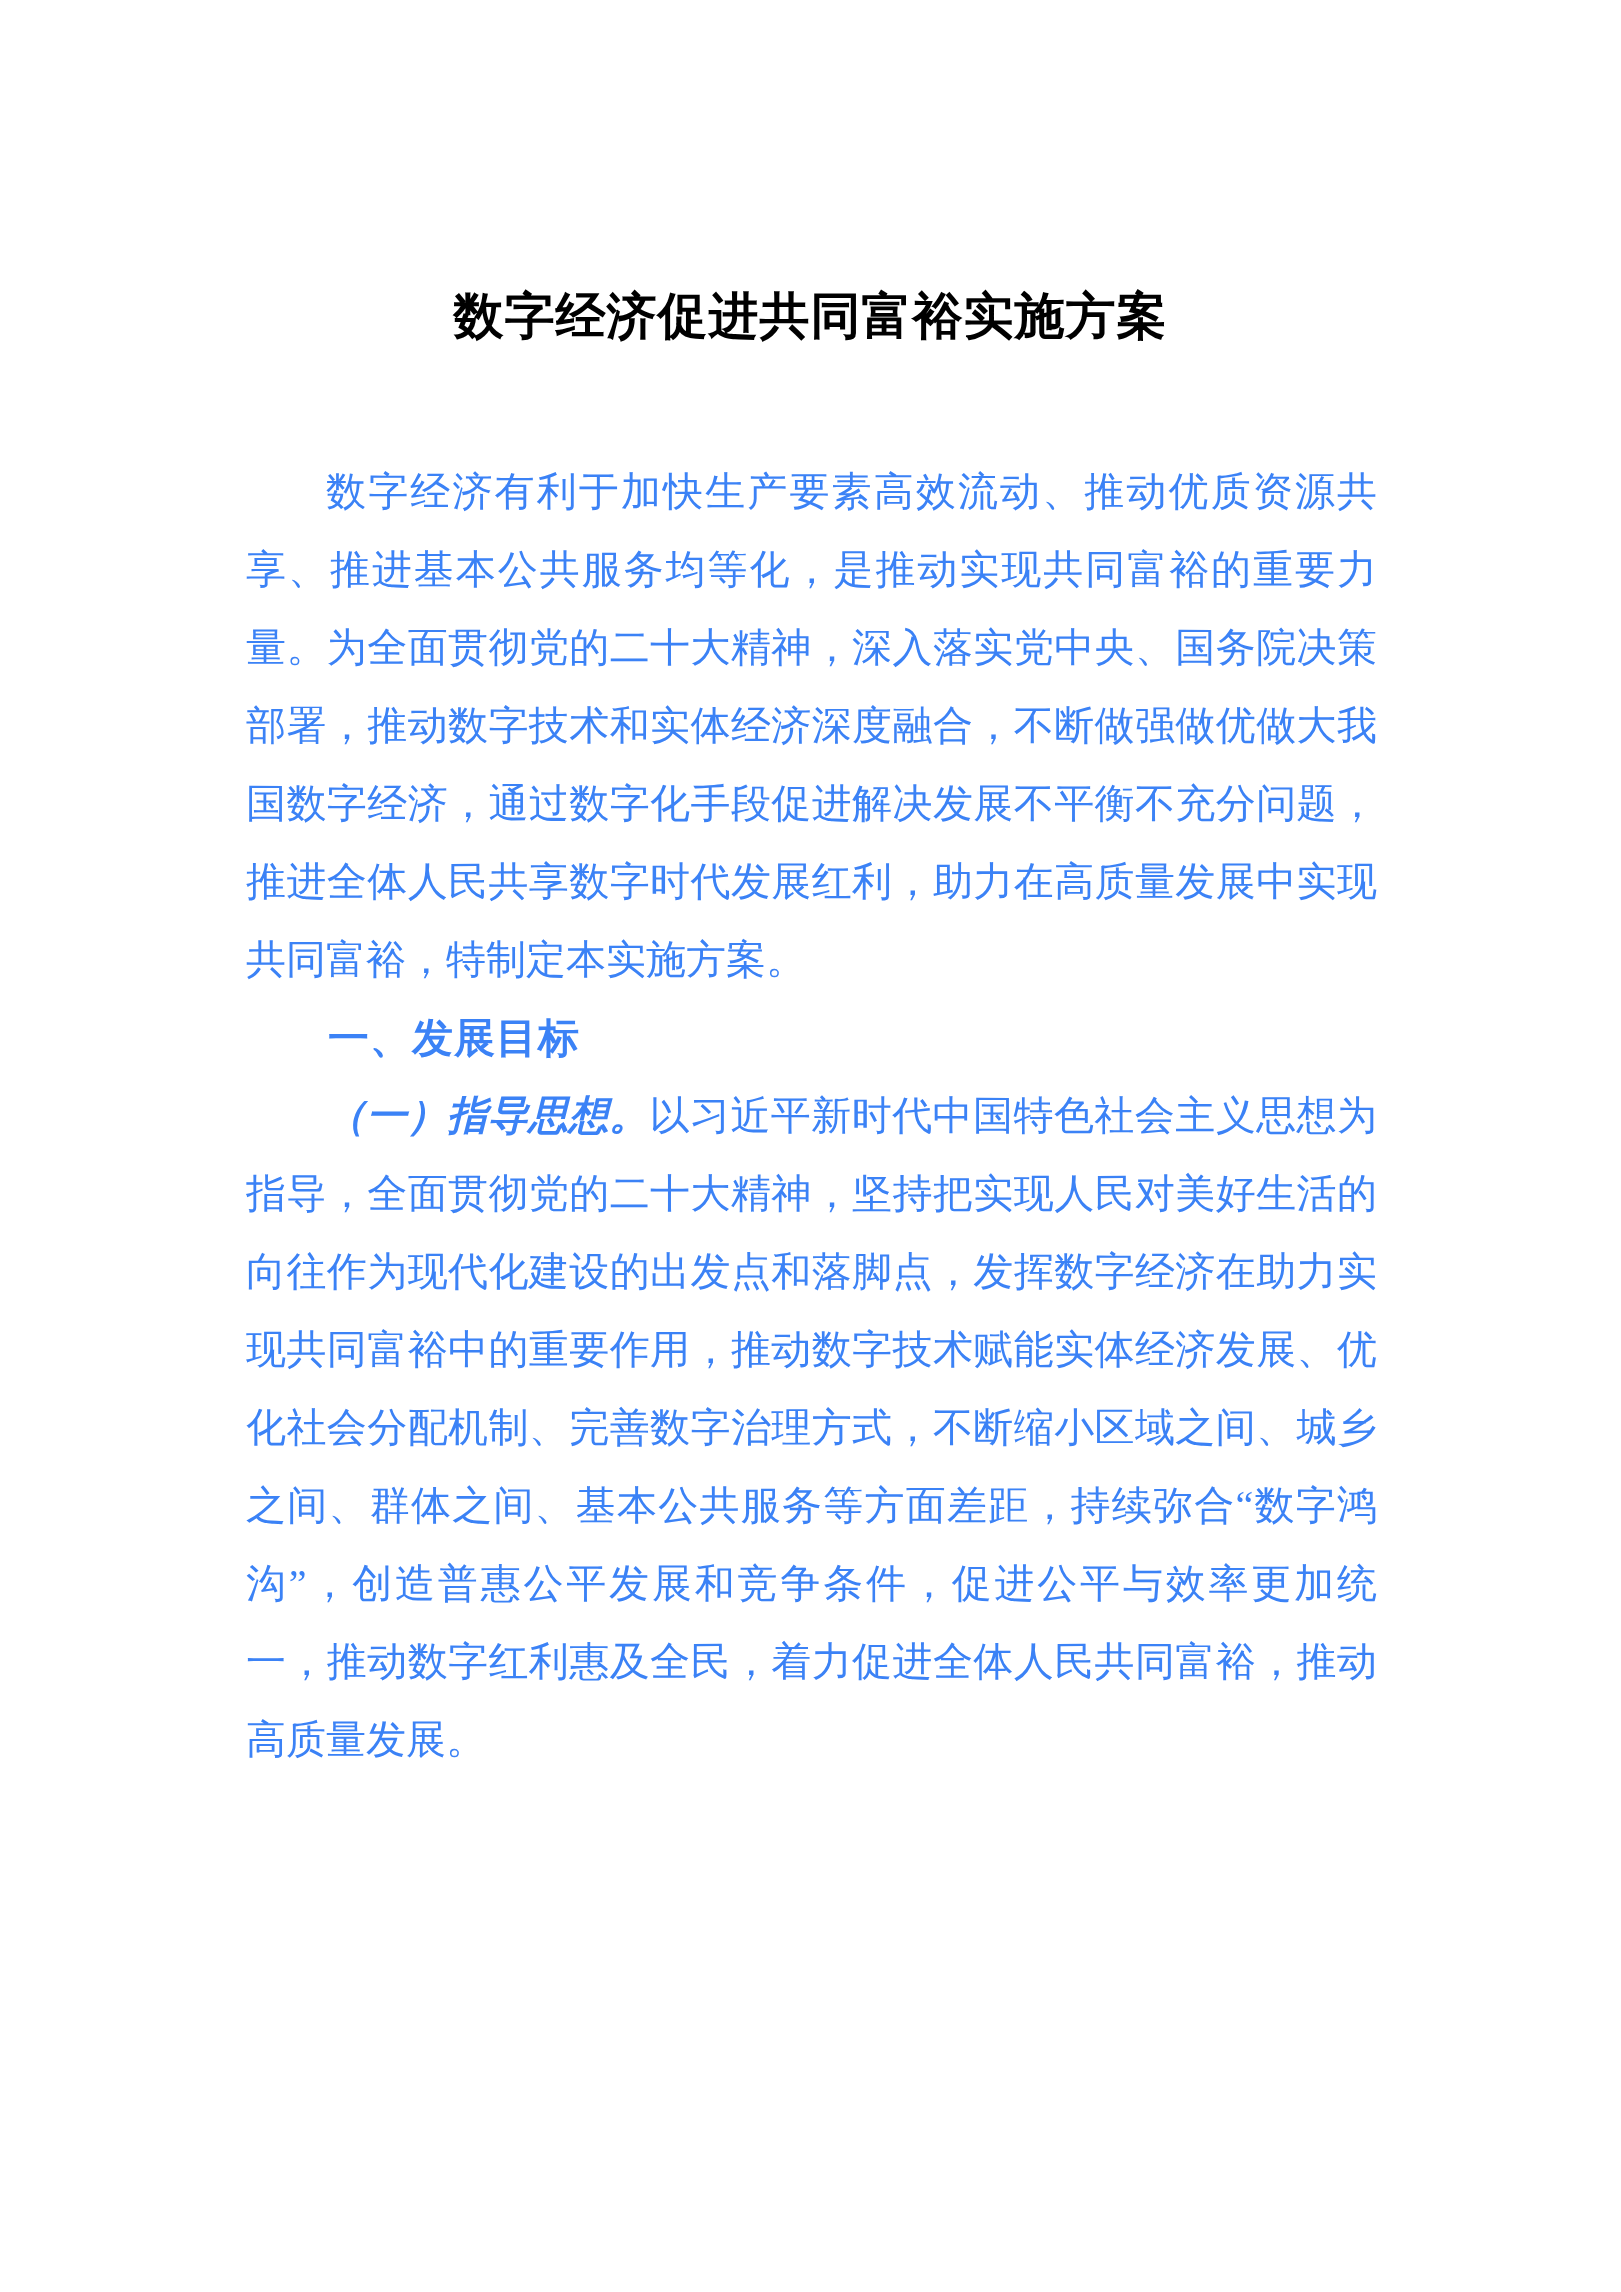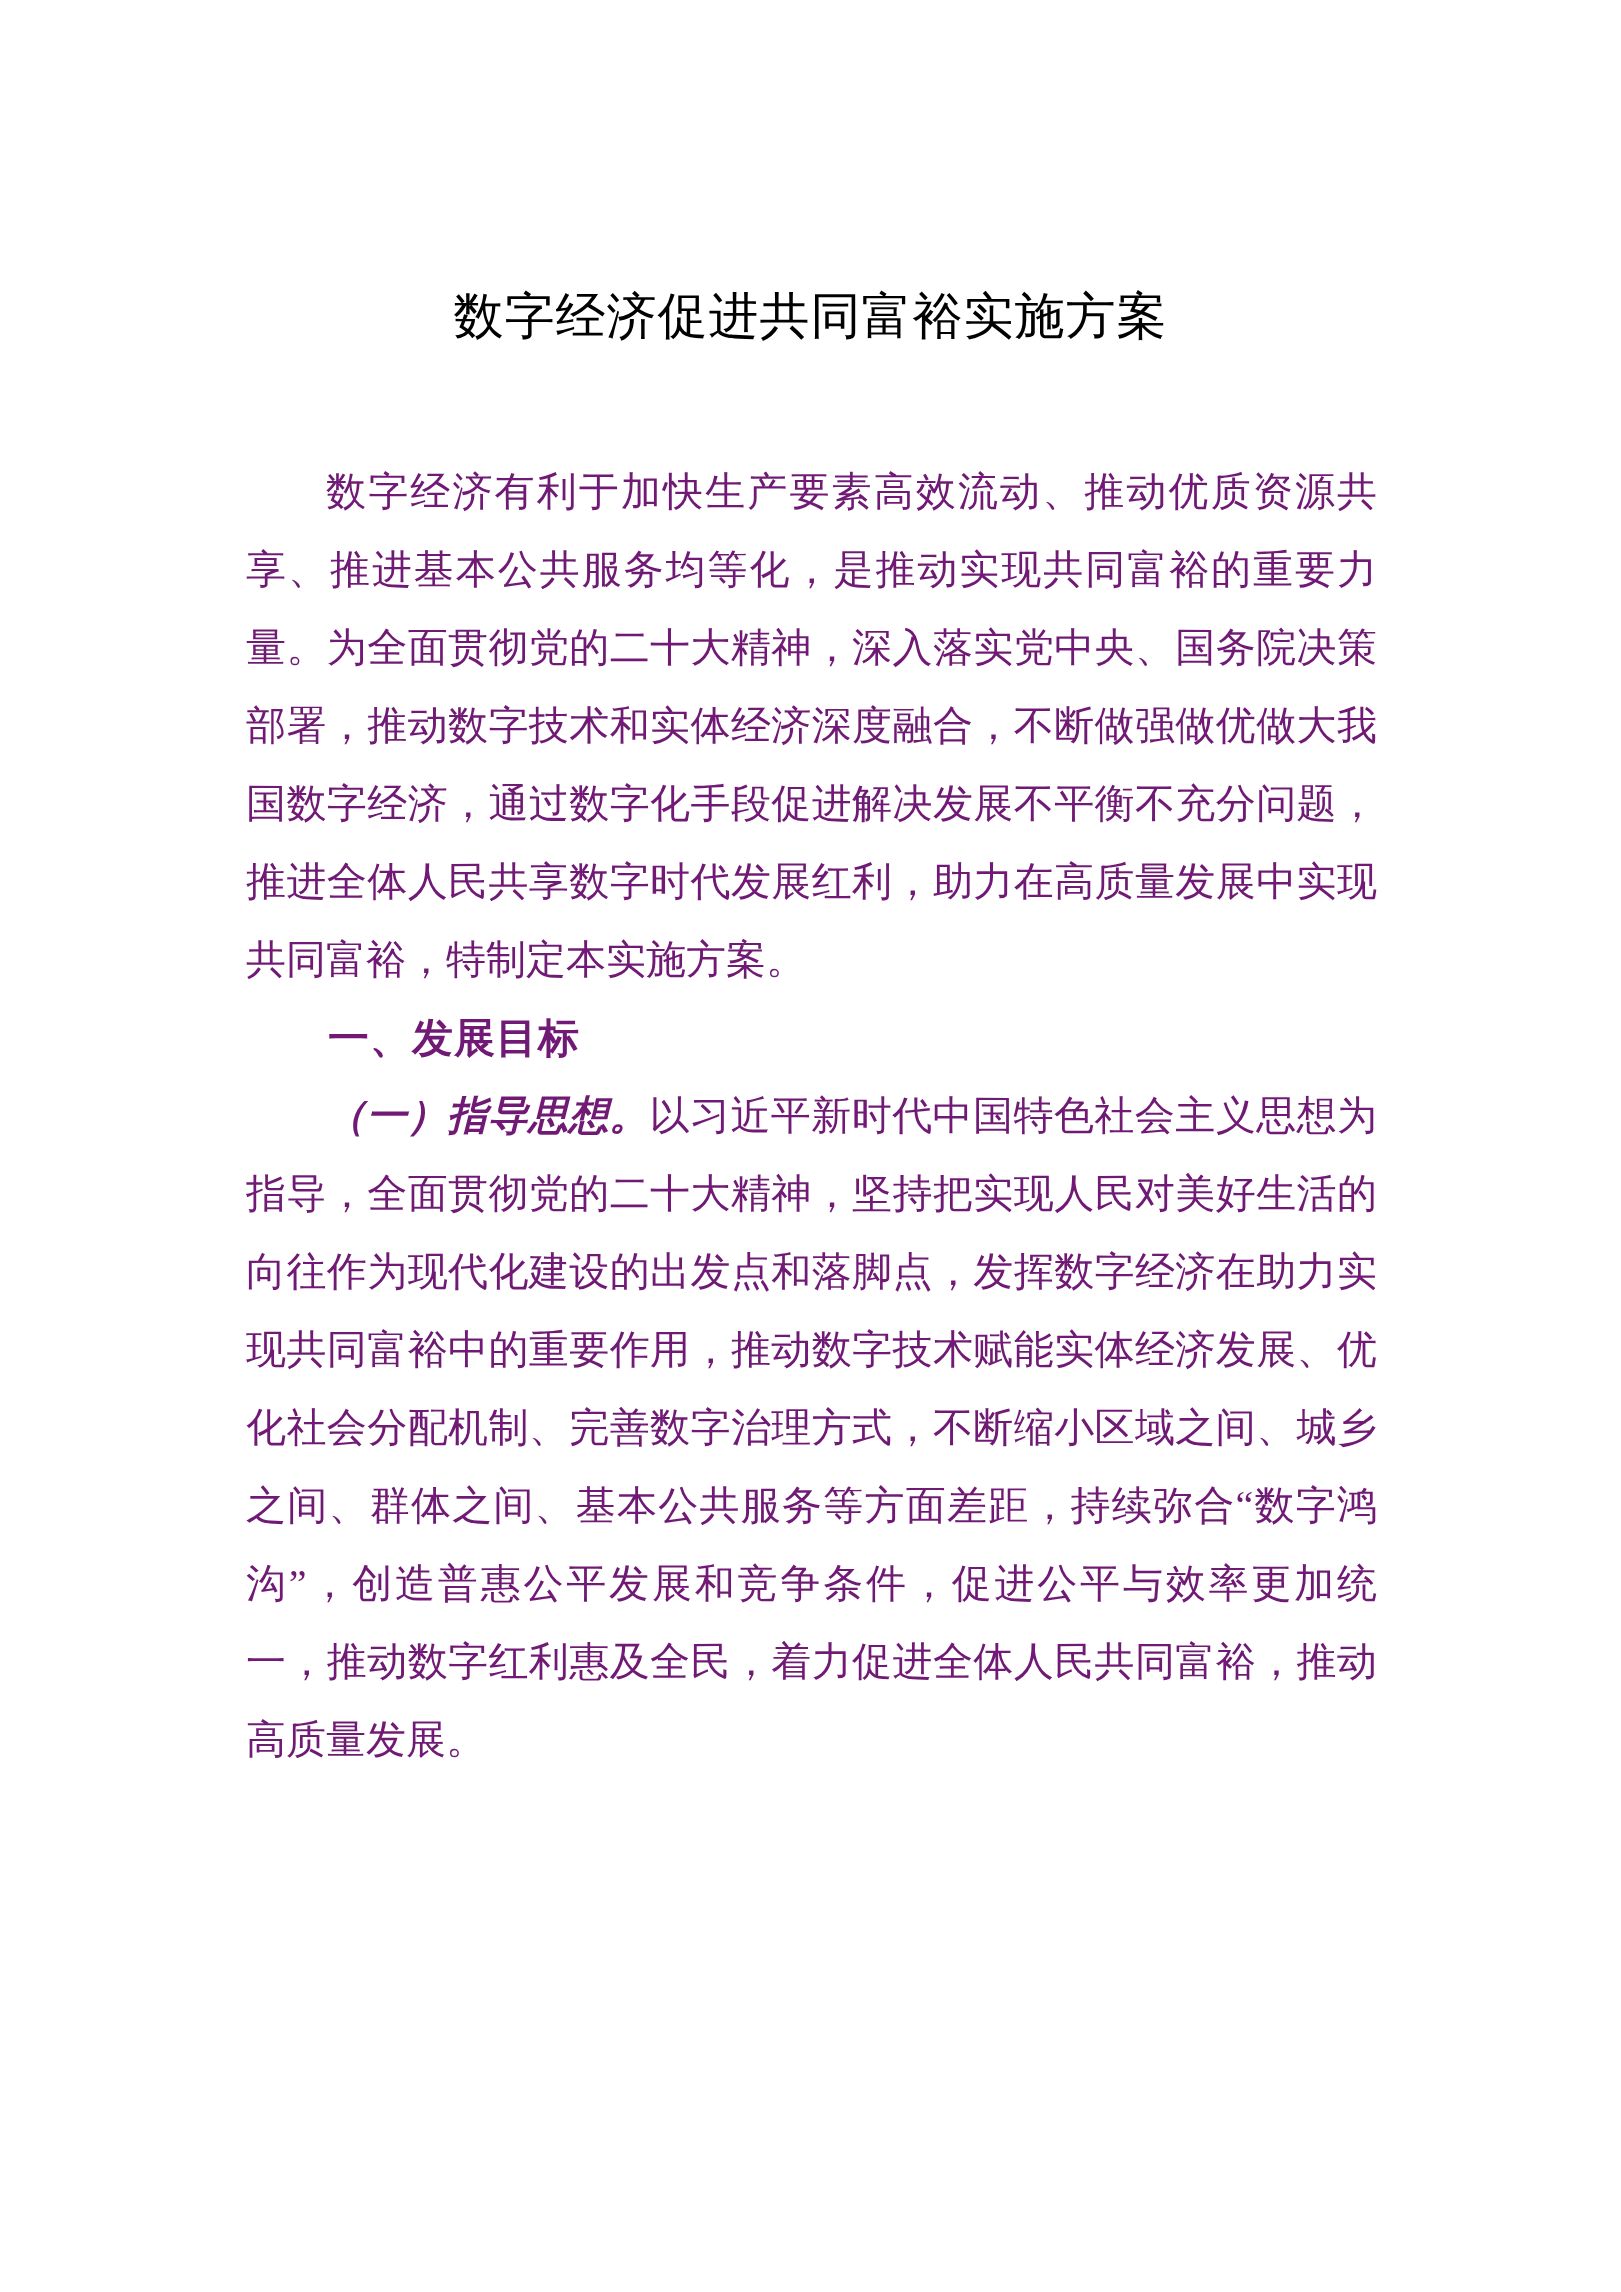--- a/index.html
+++ b/index.html
@@ -14,34 +14,34 @@
     background: #ffffff;
     color: #000000;
     overflow: hidden;
     box-sizing: border-box;
     padding-top: 290px;
   }
   .doc-title {
     margin: 0;
     text-align: center;
     font-family: "Liberation Serif", serif;
-    font-weight: 400;
+    font-weight: 700;
     font-size: 50px;
     line-height: 1.05;
     letter-spacing: 1px;
     color: #000000;
   }
   .doc-body {
     margin: 110px 244px 0 246px;
     font-family: "Liberation Serif", serif;
     font-size: 40px;
     line-height: 78px;
     text-align: justify;
     text-justify: inter-ideograph;
-    color: #701a75;
+    color: #3b82f6;
   }
   .para {
     margin: 0;
     text-indent: 2em;
     font-weight: 400;
   }
   .section-heading {
     margin: 0;
     text-indent: 2em;
     font-family: "Liberation Sans", sans-serif;

